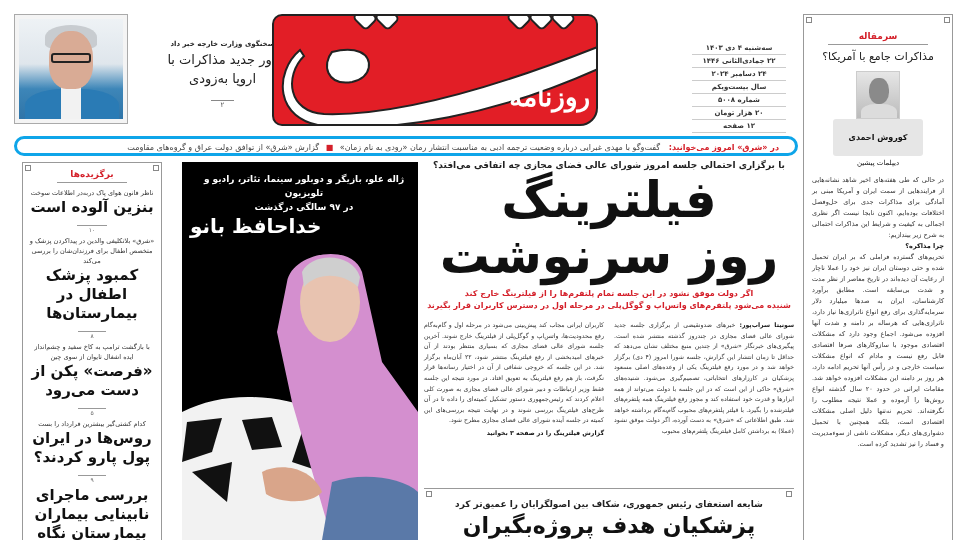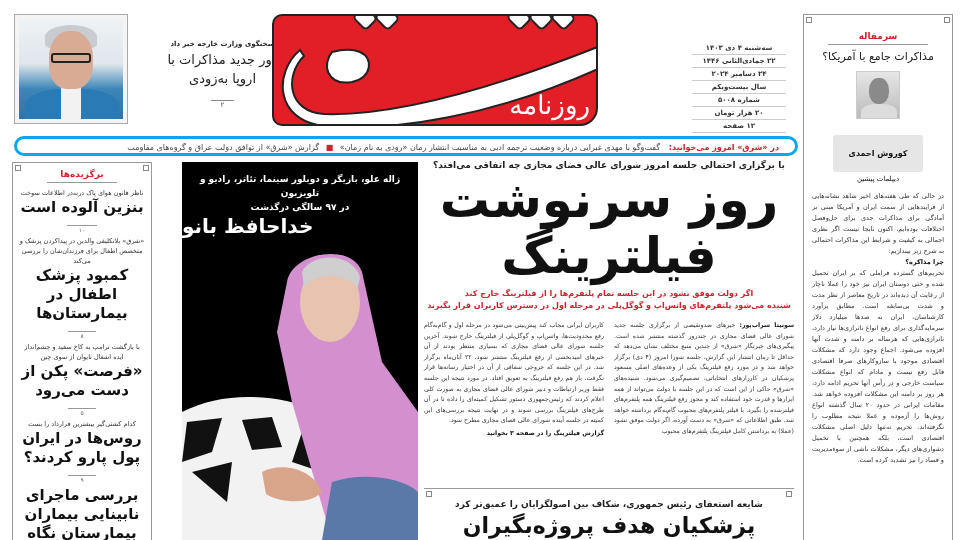--- a/index.html
+++ b/index.html
@@ -17,53 +17,53 @@
   .portrait .suit { position: absolute; left: 6px; top: 70px; width: 94px; height: 40px; border-radius: 40% 40% 0 0; background: #2a7bb5; }
   .portrait .shirt { position: absolute; left: 42px; top: 68px; width: 20px; height: 38px; background: #f2f2f2; }
 
   .lead-top { left: 140px; top: 40px; width: 125px; text-align: center; margin-left: 20px; }
   .lead-top .kicker { font-size: 7px; font-weight: bold; color: #222; }
   .lead-top .title { font-size: 13px; color: #222; line-height: 19px; margin-top: 2px; }
   .page-ref { display: inline-block; margin-top: 12px; font-size: 7px; color: #555; border-top: 1px solid #888; padding: 0 10px; }
 
   .logo { left: 272px; top: 14px; width: 326px; height: 112px; background: #e21e26; border: 2px solid #222; border-radius: 10px 10px 18px 10px; overflow: hidden; }
   .logo svg { position: absolute; left: 0; top: 0; }
-  .logo .subname { position: absolute; right: 6px; bottom: 4px; font-size: 26px; font-weight: normal; color: #fff; font-family: "DejaVu Serif", serif; letter-spacing: 2px; }
+  .logo .subname { position: absolute; right: 6px; bottom: 12px; font-size: 26px; font-weight: bold; color: #fff; font-family: "DejaVu Serif", serif; letter-spacing: 2px; }
 
   .issue-info { left: 692px; top: 42px; width: 94px; text-align: center; font-size: 7px; font-weight: bold; color: #333; }
   .issue-info div { border-bottom: 1px solid #ccc; padding: 1px 0; line-height: 10px; }
 
   
   .editorial { left: 803px; top: 14px; width: 150px; height: 526px; border: 1px solid #999; border-bottom: none; }
   .editorial .label { text-align: center; color: #d4202a; font-size: 9px; margin-top: 16px; font-weight: bold; }
   .editorial .rule { width: 100px; height: 3px; margin: 3px auto; border-top: 1px solid #999; }
   .editorial .title { text-align: center; font-size: 11px; margin-top: 2px; color: #222; }
   .author-photo { width: 44px; height: 48px; margin: 8px auto 0; background: linear-gradient(180deg,#e6e6e6,#bbb); border: 1px solid #ccc; position: relative; overflow: hidden; }
   .author-photo .h { position: absolute; left: 12px; top: 6px; width: 20px; height: 26px; border-radius: 45%; background: #8a8a8a; }
   .author-photo .b { position: absolute; left: 4px; top: 32px; width: 36px; height: 20px; border-radius: 40% 40% 0 0; background: #dcdcdc; }
-  .author-name { text-align: center; font-size: 8px; font-weight: bold; margin: 16px auto 0; width: 90px; background: #e6e6e6; border-radius: 3px; padding: 14px 0; }
+  .author-name { text-align: center; font-size: 8px; font-weight: bold; margin: 0 auto 0; width: 90px; background: #e6e6e6; border-radius: 3px; padding: 14px 0; }
   .author-role { text-align: center; font-size: 7px; margin-top: 3px; }
   .editorial .body { font-size: 6.5px; line-height: 11px; color: #333; padding: 8px 8px 0 8px; text-align: justify; }
   .editorial .body b { display: block; color: #111; }
 
   
   .ticker { left: 14px; top: 136px; width: 784px; height: 20px; border: 3px solid #0ea5e9; border-radius: 10px; font-size: 8px; line-height: 18px; padding: 0 16px; white-space: nowrap; overflow: hidden; color: #444; }
   .ticker .lead { color: #d4202a; font-weight: bold; margin-left: 6px; }
   .ticker .dot { color: #d4202a; margin: 0 4px; }
 
   
-  .selected { left: 12px; top: 162px; width: 140px; height: 378px; border: 1px solid #999; border-bottom: none; text-align: center; }
+  .selected { left: 22px; top: 162px; width: 140px; height: 378px; border: 1px solid #999; border-bottom: none; text-align: center; }
   .selected .label { color: #d4202a; font-size: 9px; font-weight: bold; margin-top: 6px; }
   .selected .rule { width: 70px; height: 3px; margin: 3px auto; border-top: 1px solid #999; }
   .sel-item .kick { font-size: 6.5px; color: #333; line-height: 10px; padding: 0 6px; }
   .sel-item .head { font-size: 15px; font-weight: bold; line-height: 19px; color: #111; }
   .sel-item .pg { font-size: 6px; color: #666; display: inline-block; border-top: 1px solid #999; padding: 0 12px; margin: 4px 0 3px; }
 
   
-  .photo-story { left: 182px; top: 162px; width: 236px; height: 378px; background: #000; overflow: hidden; }
+  .photo-story { left: 182px; top: 162px; width: 236px; height: 378px; background: #000; overflow: hidden; padding-left: 8px; }
   .photo-story .kick { color: #fff; font-size: 9px; text-align: center; margin-top: 10px; line-height: 14px; font-weight: bold; }
   .photo-story .head { color: #fff; font-size: 20px; font-weight: bold; text-align: left; margin-top: 0; }
   .photo-art { position: absolute; left: 0; top: 80px; width: 236px; height: 298px; }
 
   
   .main { left: 424px; top: 160px; width: 370px; }
   .main .kick { text-align: center; font-size: 9px; font-weight: bold; color: #222; }
   .main .h1 { text-align: center; font-size: 50px; font-weight: bold; line-height: 56px; color: #111; letter-spacing: -1px; margin-top: 2px; }
   .main .deck { text-align: center; font-size: 8px; font-weight: bold; color: #d4202a; line-height: 12px; margin-top: 4px; }
   .cols { display: flex; flex-direction: row; gap: 10px; margin-top: 8px; }
@@ -211,22 +211,22 @@
     <path d="M120 30 C 130 10, 170 10, 178 35 L 176 45 C 160 30, 135 30, 122 45 Z" fill="#cfcfcf"></path>
     <path d="M150 240 C 180 230, 220 235, 236 250 L 236 298 L 140 298 Z" fill="#5a79a8"></path>
     <path d="M80 230 C 100 220, 130 226, 140 250 C 130 262, 100 262, 84 252 Z" fill="#d9a58a"></path>
   </svg>
 
 </div>
 
 <div class="abs main">
   <div class="kick">با برگزاری احتمالی جلسه امروز شورای عالی فضای مجازی چه اتفاقی می‌افتد؟</div>
   <div class="h1">
+    <div>فیلترینگ</div>
     <div>روز سرنوشت</div>
-    <div>فیلترینگ</div>
   </div>
   <div class="deck">
     <div>اگر دولت موفق نشود در این جلسه تمام پلتفرم‌ها را از فیلترینگ خارج کند</div>
     <div>شنیده می‌شود پلتفرم‌های واتس‌اپ و گوگل‌پلی در مرحله اول در دسترس کاربران قرار بگیرند</div>
   </div>
   <div class="cols">
     <div class="col">
       <span class="byline">سونیتا سراب‌پور:</span>
       <span>خبرهای ضدونقیضی از برگزاری جلسه جدید شورای عالی فضای مجازی در چندروز گذشته منتشر شده است. پیگیری‌های خبرنگار «شرق» از چندین منبع مختلف نشان می‌دهد که حداقل تا زمان انتشار این گزارش، جلسه شورا امروز (۴ دی) برگزار خواهد شد و در مورد رفع فیلترینگ یکی از وعده‌های اصلی مسعود پزشکیان در کارزارهای انتخاباتی، تصمیم‌گیری می‌شود. شنیده‌های «شرق» حاکی از این است که در این جلسه با دولت می‌تواند از همه ابزارها و قدرت خود استفاده کند و مجوز رفع فیلترینگ همه پلتفرم‌های فیلترشده را بگیرد. با فیلتر پلتفرم‌های محبوب گام‌به‌گام برداشته خواهد شد. طبق اطلاعاتی که «شرق» به دست آورده، اگر دولت موفق نشود (عملا) به برداشتن کامل فیلترینگ پلتفرم‌های محبوب</span>
     </div>

